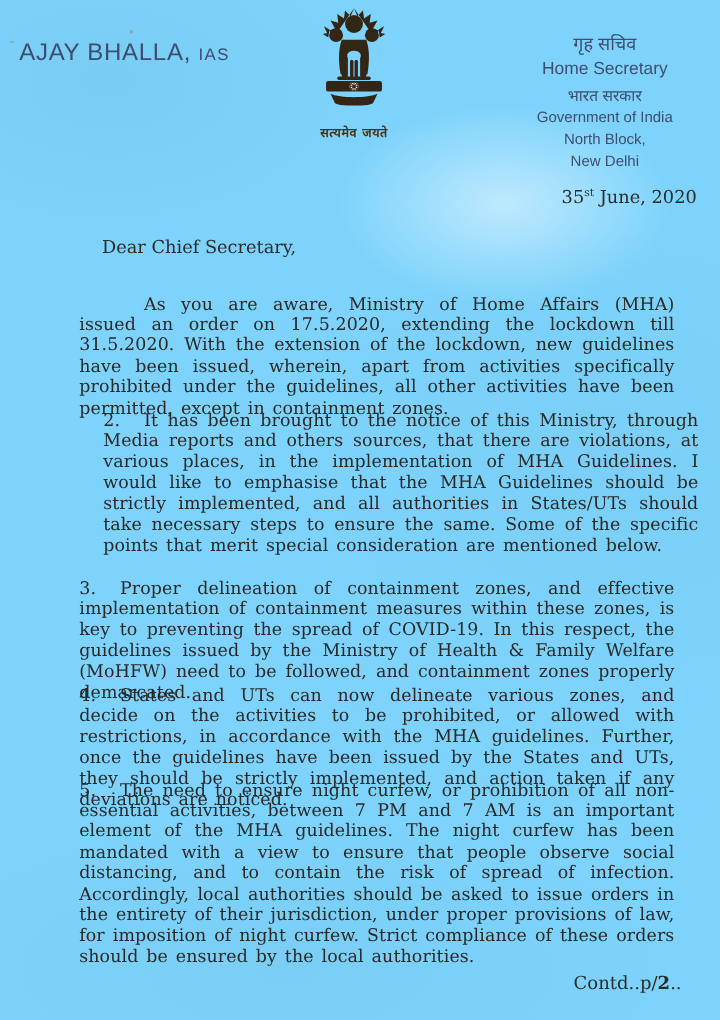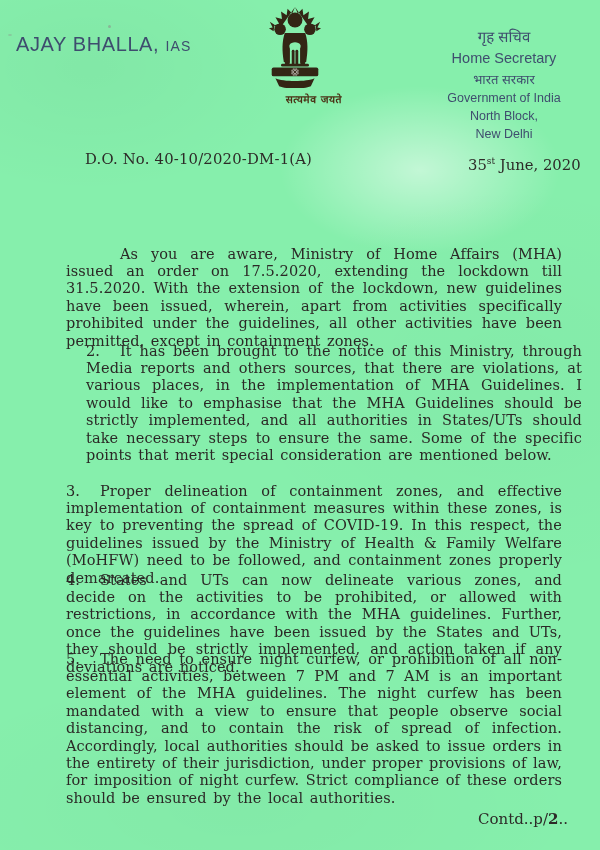--- a/index.html
+++ b/index.html
@@ -1,18 +1,18 @@
 <!DOCTYPE html>
 <html><head>
 <meta charset="utf-8">
 <style>
   html,body { margin:0; padding:0; background:#e8e8e6; }
   .page {
     position:relative; width:600px; height:850px; margin:0 auto;
-    background:#86efac; overflow:hidden;
+    background:#7dd3fc; overflow:hidden;
     font-family:"DejaVu Serif", serif; color:#2d2b28;
   }
   
   .page::before {
     content:""; position:absolute; inset:0; pointer-events:none;
     background:
       radial-gradient(ellipse 300px 180px at 15% 8%, rgba(0,0,0,0.03), transparent 70%),
       radial-gradient(ellipse 400px 300px at 85% 45%, rgba(0,0,0,0.02), transparent 70%),
       radial-gradient(ellipse 500px 200px at 40% 95%, rgba(0,0,0,0.025), transparent 70%),
       radial-gradient(ellipse 200px 120px at 70% 20%, rgba(255,255,255,0.5), transparent 70%);
@@ -24,21 +24,21 @@
     position:absolute; left:16px; top:33px;
     font-family:"Liberation Sans", sans-serif;
     color:#3e4d6e; font-size:20px; letter-spacing:0.6px; font-weight:500;
     white-space:nowrap;
   }
   .officer-name .suffix { font-size:14px; letter-spacing:1.2px; }
 
   .emblem-wrap { position:absolute; left:248px; top:6px; width:94px; text-align:center; }
   .emblem-caption {
     font-size:10.5px; font-weight:bold; color:#4a3014;
-    letter-spacing:0.5px; margin-top:0; white-space:nowrap;text-align:right;
+    letter-spacing:0.5px; margin-top:11px; white-space:nowrap;
   }
 
   .right-block {
     position:absolute; top:26px; left:404px; width:200px; text-align:center;
     font-family:"Liberation Sans", sans-serif; color:#3f4e6e;
   }
   .right-block .l1 { font-size:15px;   margin-bottom:4px; }
   .right-block .l2 { font-size:14.5px; margin-bottom:4px; }
   .right-block .l3 { font-size:13px;   margin-bottom:3px; }
   .right-block .l4 { font-size:12.5px; margin-bottom:4px; }
@@ -116,25 +116,25 @@
 
   <div class="right-block">
     <div class="l1">गृह सचिव</div>
     <div class="l2">Home Secretary</div>
     <div class="l3">भारत सरकार</div>
     <div class="l4">Government of India</div>
     <div class="l5">North Block,</div>
     <div class="l6">New Delhi</div>
   </div>
 
-  <div class="ref-row">D.O. No. 40-10/2020-DM-1(A)</div>
   <div class="letter-date">
     <span>35</span><sup>st</sup><span> June, 2020</span>
   </div>
 
+  <div class="salutation">Dear Chief Secretary,</div>
 
   <p class="para" id="p1">
     <span>As you are aware, Ministry of Home Affairs (MHA) issued an order on 17.5.2020, extending the lockdown till 31.5.2020. With the extension of the lockdown, new guidelines have been issued, wherein, apart from activities specifically prohibited under the guidelines, all other activities have been permitted, except in containment zones.</span>
   </p>
   <p class="para" id="p2">
     <span class="pnum">2.</span><span>It has been brought to the notice of this Ministry, through Media reports and others sources, that there are violations, at various places, in the implementation of MHA Guidelines. I would like to emphasise that the MHA Guidelines should be strictly implemented, and all authorities in States/UTs should take necessary steps to ensure the same. Some of the specific points that merit special consideration are mentioned below.</span>
   </p>
   <p class="para" id="p3">
     <span class="pnum">3.</span><span>Proper delineation of containment zones, and effective implementation of containment measures within these zones, is key to preventing the spread of COVID-19. In this respect, the guidelines issued by the Ministry of Health &amp; Family Welfare (MoHFW) need to be followed, and containment zones properly demarcated.</span>
   </p>

